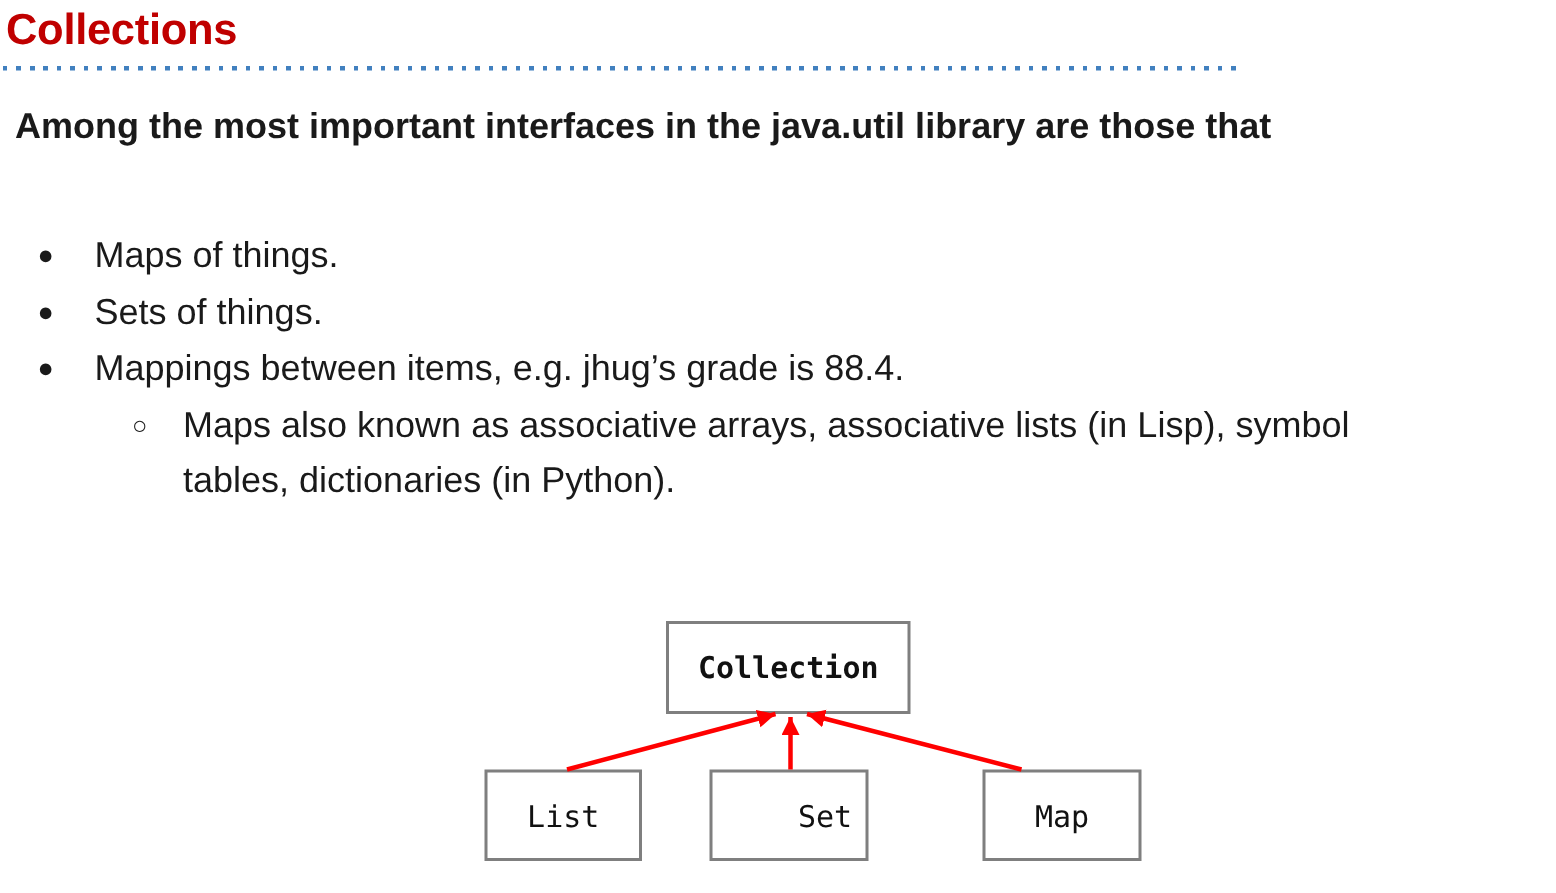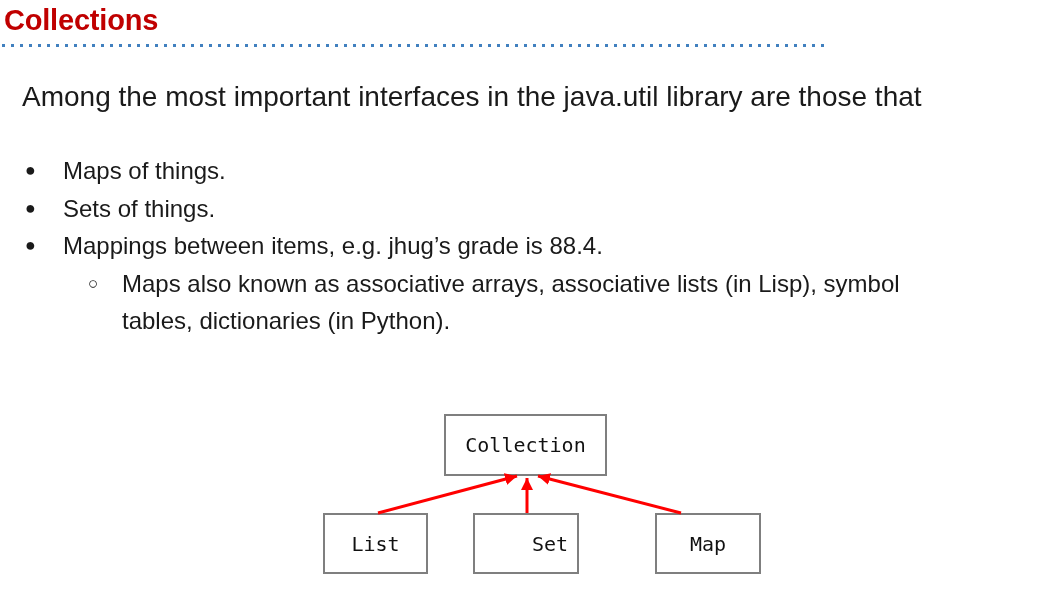--- a/index.html
+++ b/index.html
@@ -18,22 +18,22 @@
     color: var(--title-color, #c00000);
     letter-spacing:-0.2px;
   }
   .divider {
     position:absolute; left:2px; right:2px; top:44px; height:3px;
     background: repeating-linear-gradient(to right,
       var(--divider-dot-color, #4180bf) 0 3px, transparent 3px 9px);
   }
 
   .intro {
-    position:absolute; left:10px; top:66px; margin:12px;
-    font-size:28px; line-height:38px;
+    position:absolute; left:10px; top:66px; margin:0;
+    font-size:24px; line-height:38px;font-weight:bold;
   }
   .intro span { display:block; white-space:nowrap; }
 
   .bullets {
     position:absolute; left:0; top:152px; width:1034px;
     font-size:24px; line-height:37.5px;
   }
   .bullet { display:flex; padding-left:25px; }
   .bullet > .marker { flex:0 0 38px; font-size:18px; line-height:37.5px; }
   .sub-bullet { display:flex; padding-left:88px; }
@@ -42,21 +42,21 @@
 
   .diagram { position:absolute; left:0; top:400px; width:1037px; height:195px; }
   .dbox {
     position:absolute; box-sizing:border-box;
     border:2px solid var(--box-border-color, #7f7f7f);
     background:#fff;
     display:flex; align-items:center; justify-content:center;
     font-family:"DejaVu Sans Mono", monospace;
     font-size:20px; color:#111;
   }
-  .dbox.parent { left:444px; top:14px;  width:163px; height:62px; }
+  .dbox.parent { left:444px; top:14px;  width:163px; height:62px;font-weight:bold; }
   .dbox.c0     { left:323px; top:113px; width:105px; height:61px; }
   .dbox.c1     { left:473px; top:113px; width:106px; height:61px;padding-left:48px; }
   .dbox.c2     { left:627px; top:113px; width:106px; height:61px;margin-left:28px; }
 
   .arrows { position:absolute; left:0; top:0; width:1037px; height:195px; pointer-events:none; }
   .arrow { stroke: var(--arrow-color, #ff0000); stroke-width:3px; }
   .arrowhead-fill { fill: var(--arrow-color, #ff0000); }
 </style>
 </head>
 <body>

